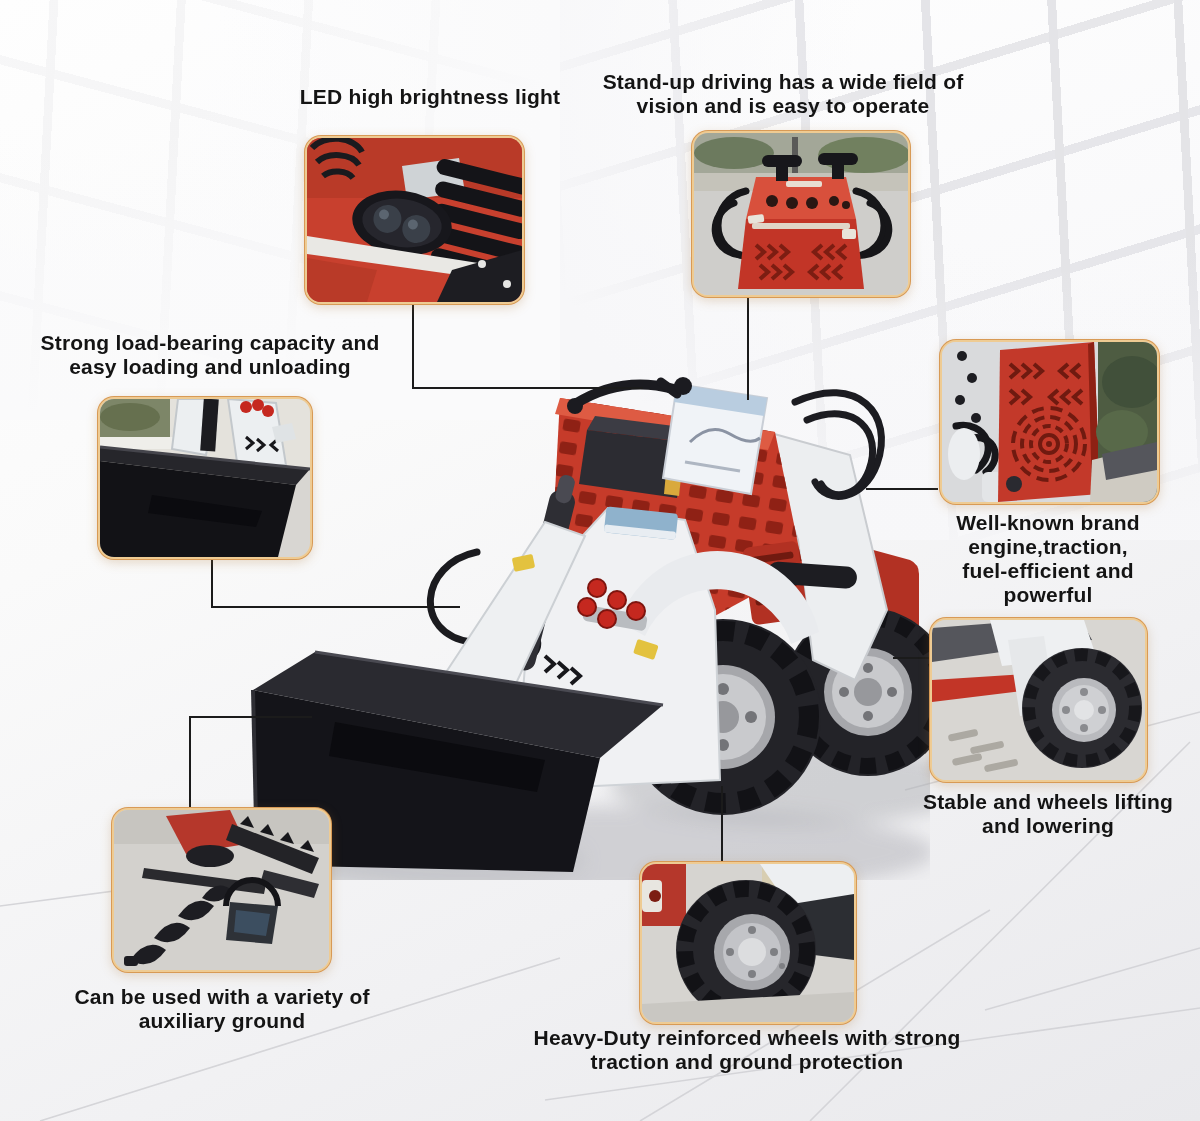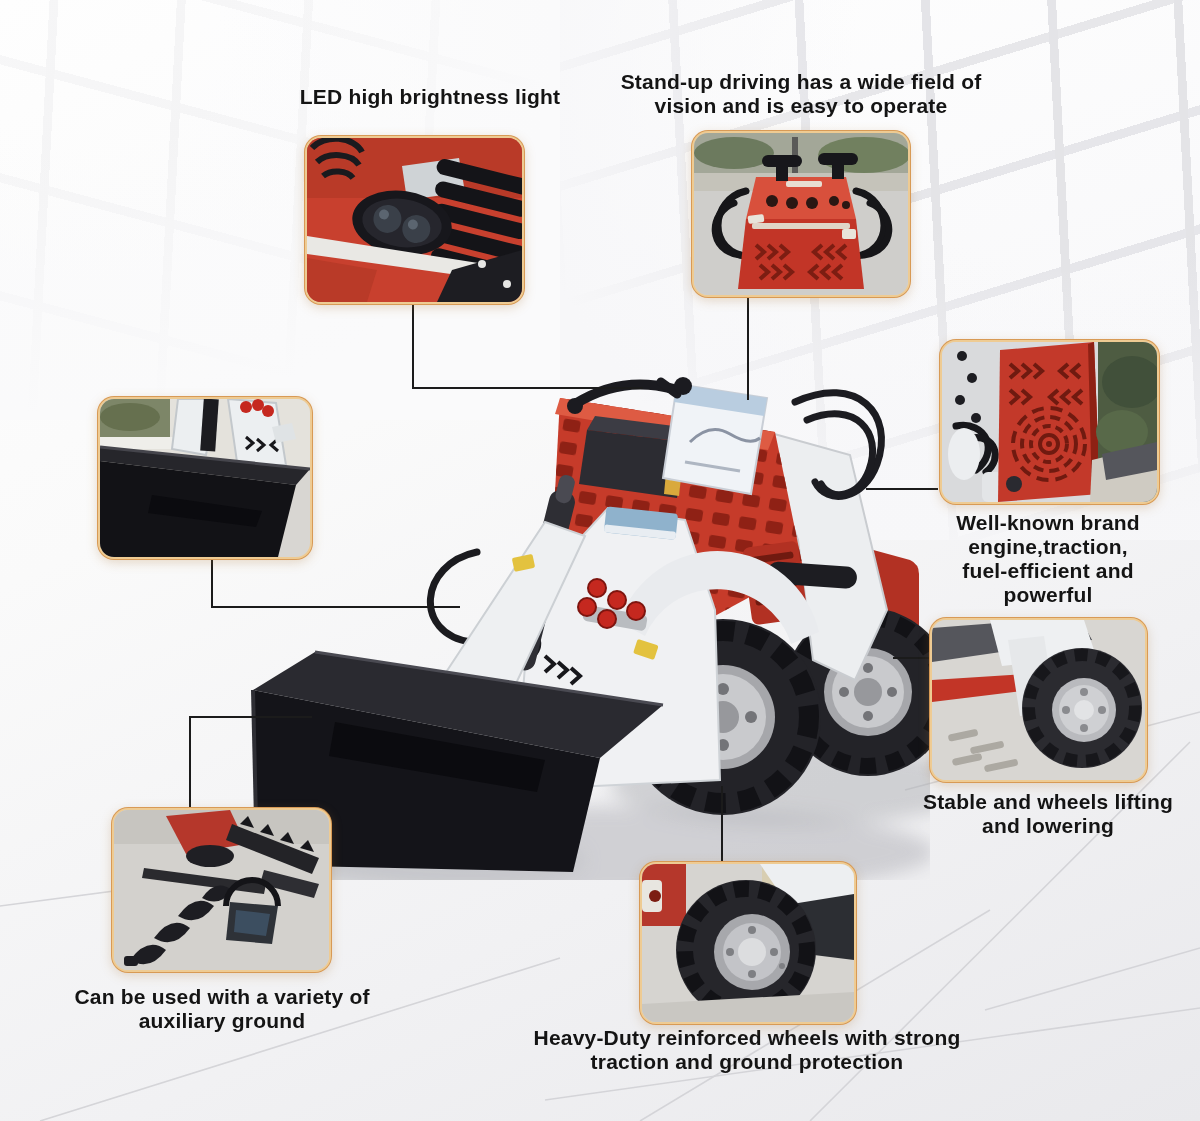--- a/index.html
+++ b/index.html
@@ -204,21 +204,22 @@
       <path d="M748 294 L748 400"></path>
       <path d="M212 556 L212 607 L460 607"></path>
       <path d="M938 489 L866 489"></path>
       <path d="M929 658 L893 658"></path>
       <path d="M312 717 L190 717 L190 807"></path>
       <path d="M722 786 L722 861"></path>
     </g>
   </svg>
 
   <div class="label" style="left:290px; top:85px; width:280px;">LED high brightness light</div>
-  <div class="label" style="left:605px; top:70px; width:392px;text-align:center;">Stand-up driving has a wide field of vision and is easy to operate</div>
+  <div class="label" style="left:587px; top:70px; width:392px;text-align:center;">Stand-up driving has a wide field of vision and is easy to operate</div>
+  <div class="label" style="left:28px; top:331px; width:364px;">Strong load-bearing capacity and easy loading and unloading</div>
   <div class="label" style="left:948px; top:511px; width:200px;">Well-known brand engine,traction, fuel-efficient and powerful</div>
   <div class="label" style="left:912px; top:790px; width:272px;">Stable and wheels lifting and lowering</div>
   <div class="label" style="left:72px; top:985px; width:300px;">Can be used with a variety of auxiliary ground</div>
   <div class="label" style="left:522px; top:1026px; width:450px;">Heavy-Duty reinforced wheels with strong traction and ground protection</div>
 
   <div class="photo" style="left:305px; top:136px; width:215px; height:164px;">
     <svg viewBox="0 0 215 164">
       <rect width="215" height="164" fill="#c8402e"></rect>
       <rect width="215" height="60" fill="#b93a28"></rect>
       <g fill="none" stroke="#1a1a1e" stroke-width="6">

